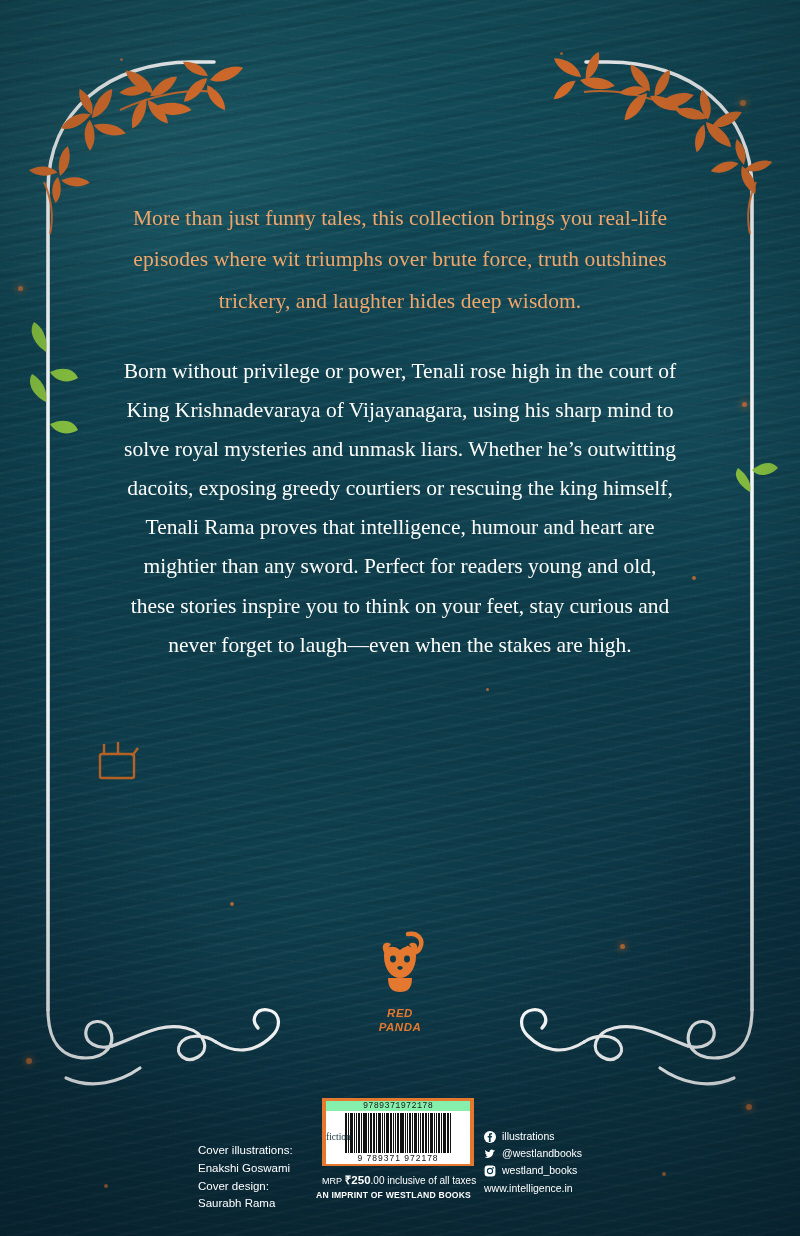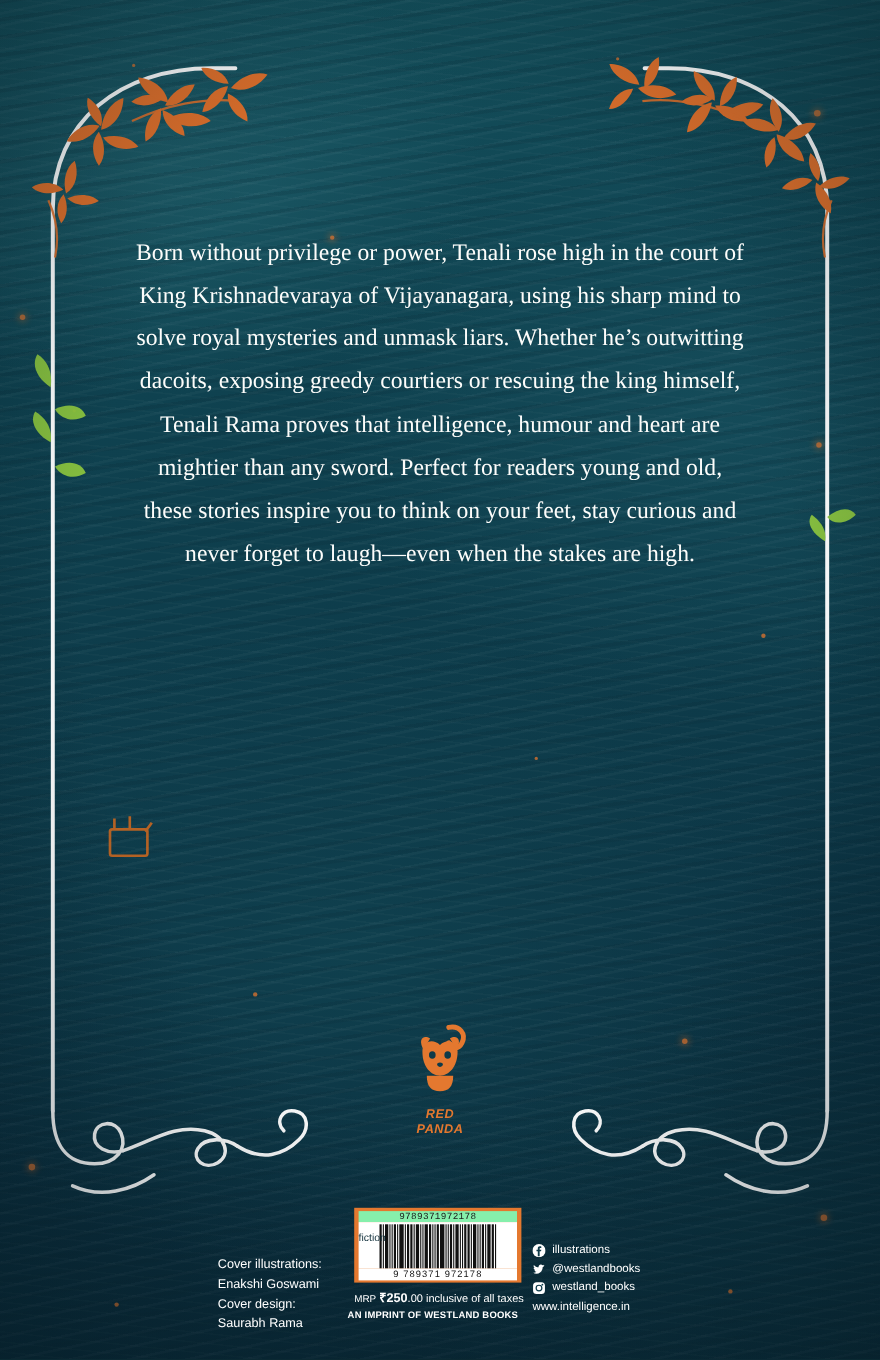--- a/index.html
+++ b/index.html
@@ -148,22 +148,22 @@
   .isbn-digits {
     background: #fff;
     font-family: "Liberation Sans", sans-serif;
     font-size: 8.5px;
     color: #111;
     letter-spacing: 1px;
     padding-bottom: 1px;
   }
   .fiction-tag {
     position: absolute;
-    left: 326px; top: 40px;
-    font-family: Liberation Sans, sans-serif;
+    left: 326px; top: 52px;
+    font-family: Liberation Serif, serif;
     font-size: 9.5px;
     color: #13323d;
     transform: none;
   }
   .price {
     position: absolute;
     left: 322px; top: 92px;
     width: 160px;
     color: #fff;
     font-family: "Liberation Sans", sans-serif;
@@ -400,20 +400,21 @@
 
     <g stroke="#d2691e" stroke-width="2.4" fill="none" opacity=".85">
       <rect x="100" y="754" width="34" height="24" rx="2"></rect>
       <path d="M104,754 L104,744 M118,754 L118,742 M132,756 L138,748"></path>
     </g>
   </svg>
 
   <div class="vignette"></div>
 
   <div class="text-block">
+    <p class="blurb-top">More than just funny tales, this collection brings you real-life episodes where wit triumphs over brute force, truth outshines trickery, and laughter hides deep wisdom.</p>
     <p class="blurb-body">Born without privilege or power, Tenali rose high in the court of King Krishnadevaraya of Vijayanagara, using his sharp mind to solve royal mysteries and unmask liars. Whether he’s outwitting dacoits, exposing greedy courtiers or rescuing the king himself, Tenali Rama proves that intelligence, humour and heart are mightier than any sword. Perfect for readers young and old, these stories inspire you to think on your feet, stay curious and never forget to laugh—even when the stakes are high.</p>
   </div>
 
   <div class="logo">
     <svg class="logo-mark" width="56" height="74" viewBox="0 0 56 74" aria-hidden="true">
 
       <path d="M36,4 C46,2 52,10 48,18 C45,24 38,24 36,18" fill="none" stroke="#e4782f" stroke-width="4.5" stroke-linecap="round"></path>
 
       <path d="M12,26 C12,16 22,14 28,20 C34,14 44,16 44,26 C44,40 36,48 28,48 C20,48 12,40 12,26 Z" fill="#e4782f"></path>
 

